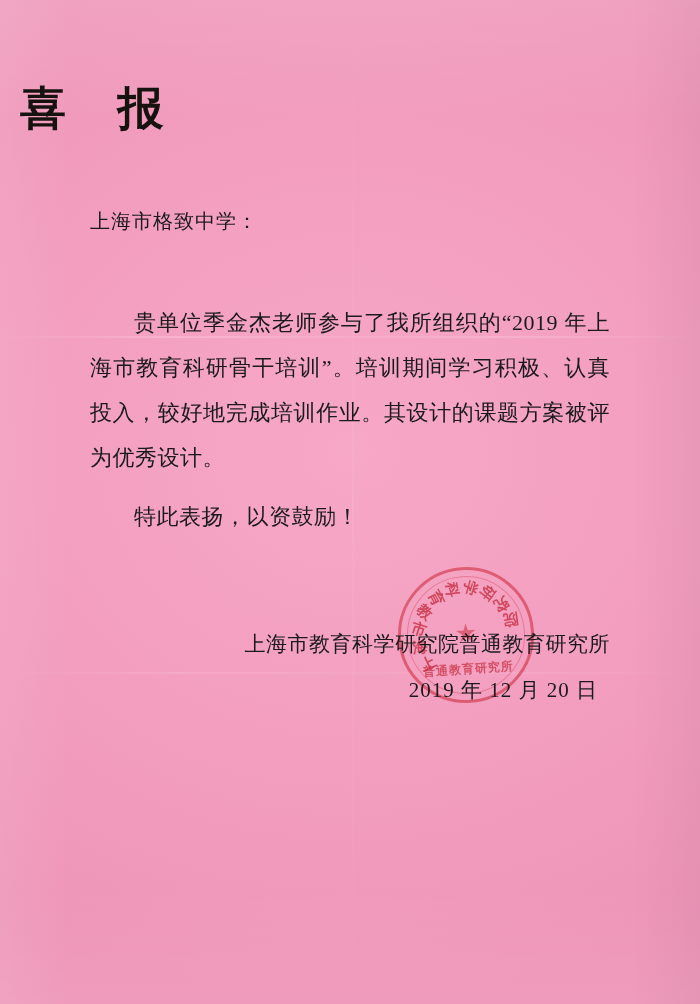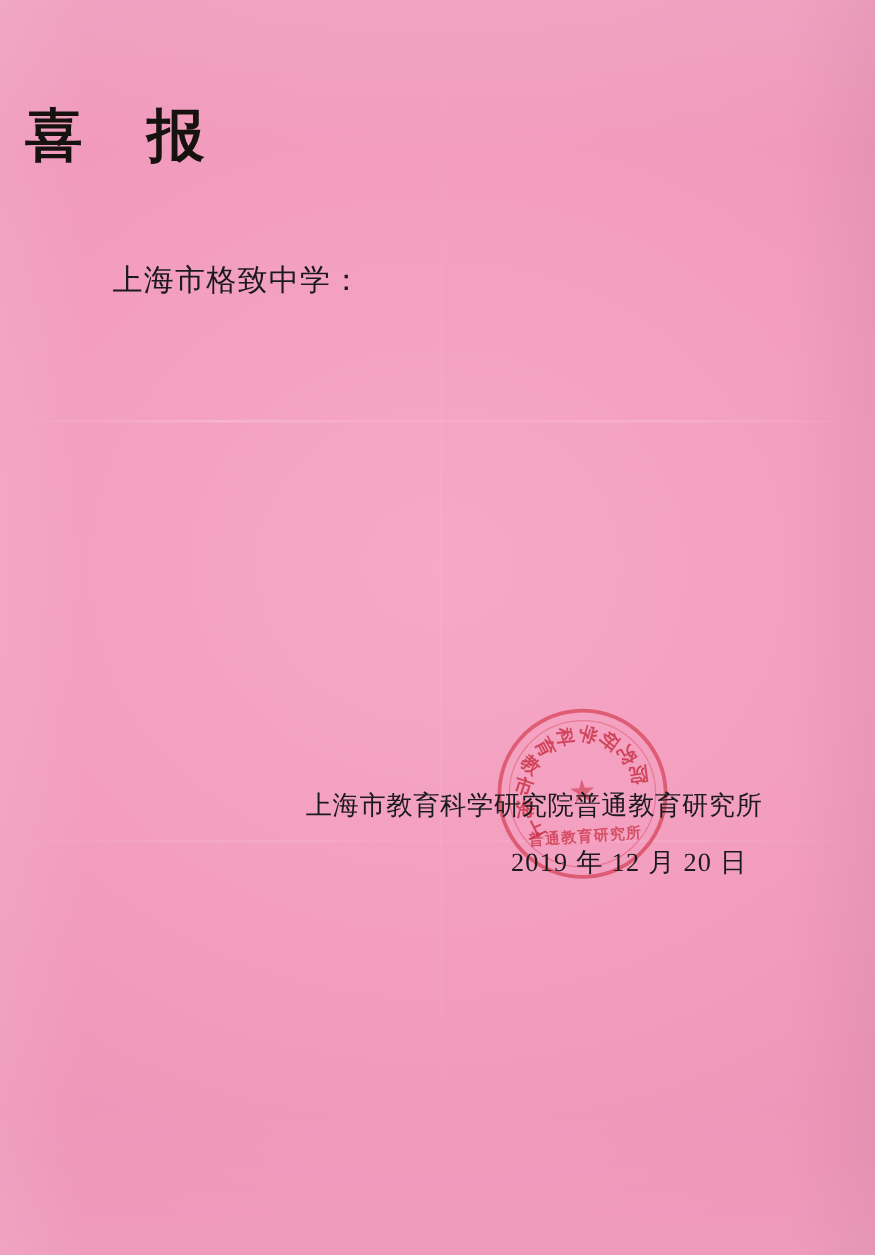--- a/index.html
+++ b/index.html
@@ -61,21 +61,21 @@
     font-weight: bold;
     letter-spacing: 20px;
     text-indent: 20px;
     color: #16120f;
   }
 
   .salutation {
     position: absolute;
     top: 208px;
     left: 90px;
-    font-size: 24px;
+    font-size: 20px;
     letter-spacing: 1px;
   }
 
   .body-text {
     position: absolute;
     top: 300px;
     left: 90px;
     width: 520px;
     font-size: 22px;
     line-height: 45px;
@@ -172,20 +172,24 @@
 <div class="crease c1"></div>
 <div class="crease c2"></div>
 <div class="crease-v v1"></div>
 
 <div class="content">
 
   <div class="doc-title">喜 报</div>
 
   <div class="salutation">上海市格致中学：</div>
 
+  <div class="body-text">
+    <p class="para">贵单位季金杰老师参与了我所组织的“2019 年上海市教育科研骨干培训”。培训期间学习积极、认真投入，较好地完成培训作业。其设计的课题方案被评为优秀设计。</p>
+    <p class="para">特此表扬，以资鼓励！</p>
+  </div>
 
   <div class="seal">
     <div class="seal-inner"></div>
     <div class="seal-star">★</div>
     <div class="seal-arc-text">
       <span style="transform: rotate(-112deg) translate(0, -54px) rotate(90deg);">上</span>
       <span style="transform: rotate(-90deg) translate(0, -54px) rotate(90deg);">海</span>
       <span style="transform: rotate(-68deg) translate(0, -54px) rotate(90deg);">市</span>
       <span style="transform: rotate(-46deg) translate(0, -54px) rotate(90deg);">教</span>
       <span style="transform: rotate(-24deg) translate(0, -54px) rotate(90deg);">育</span>

